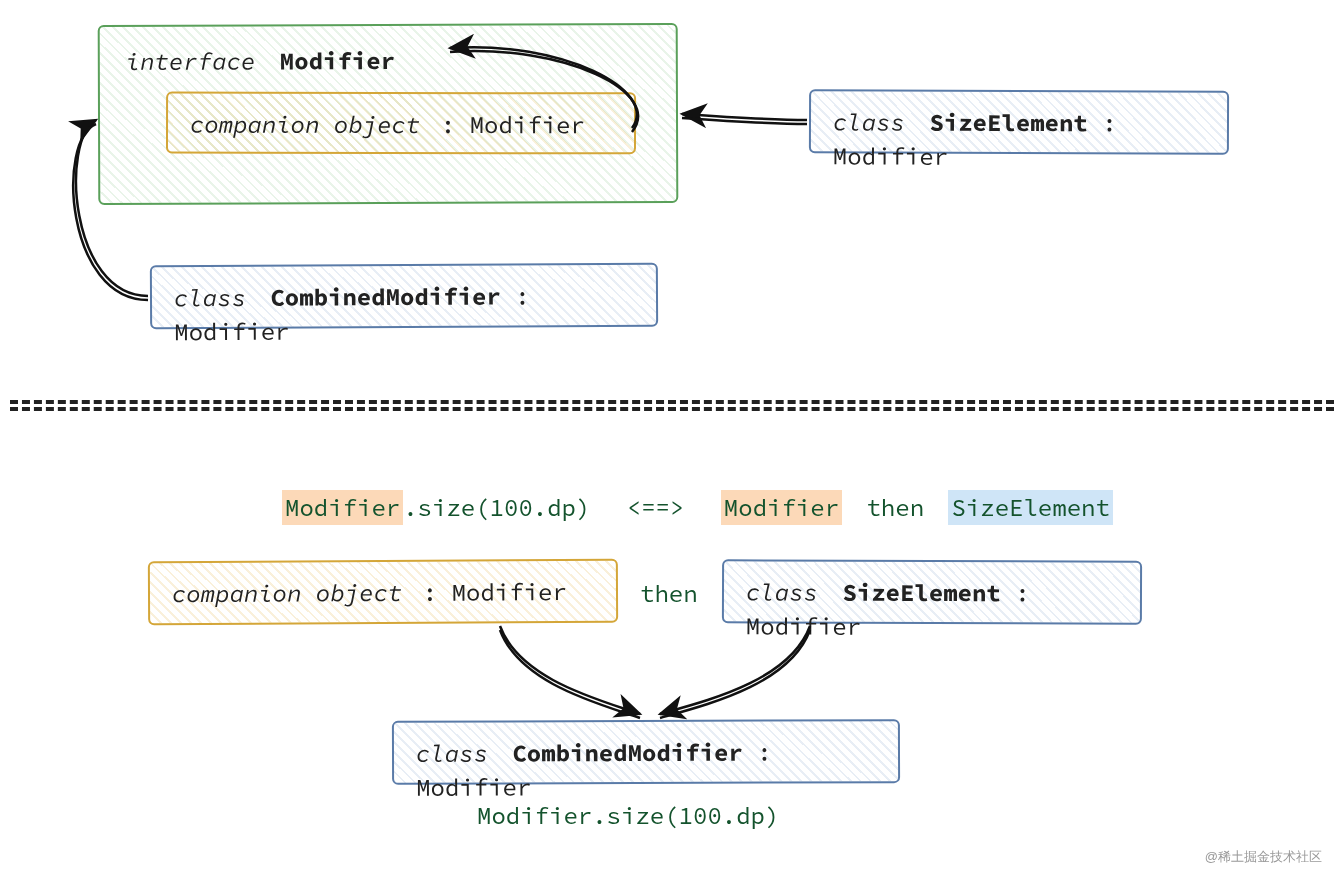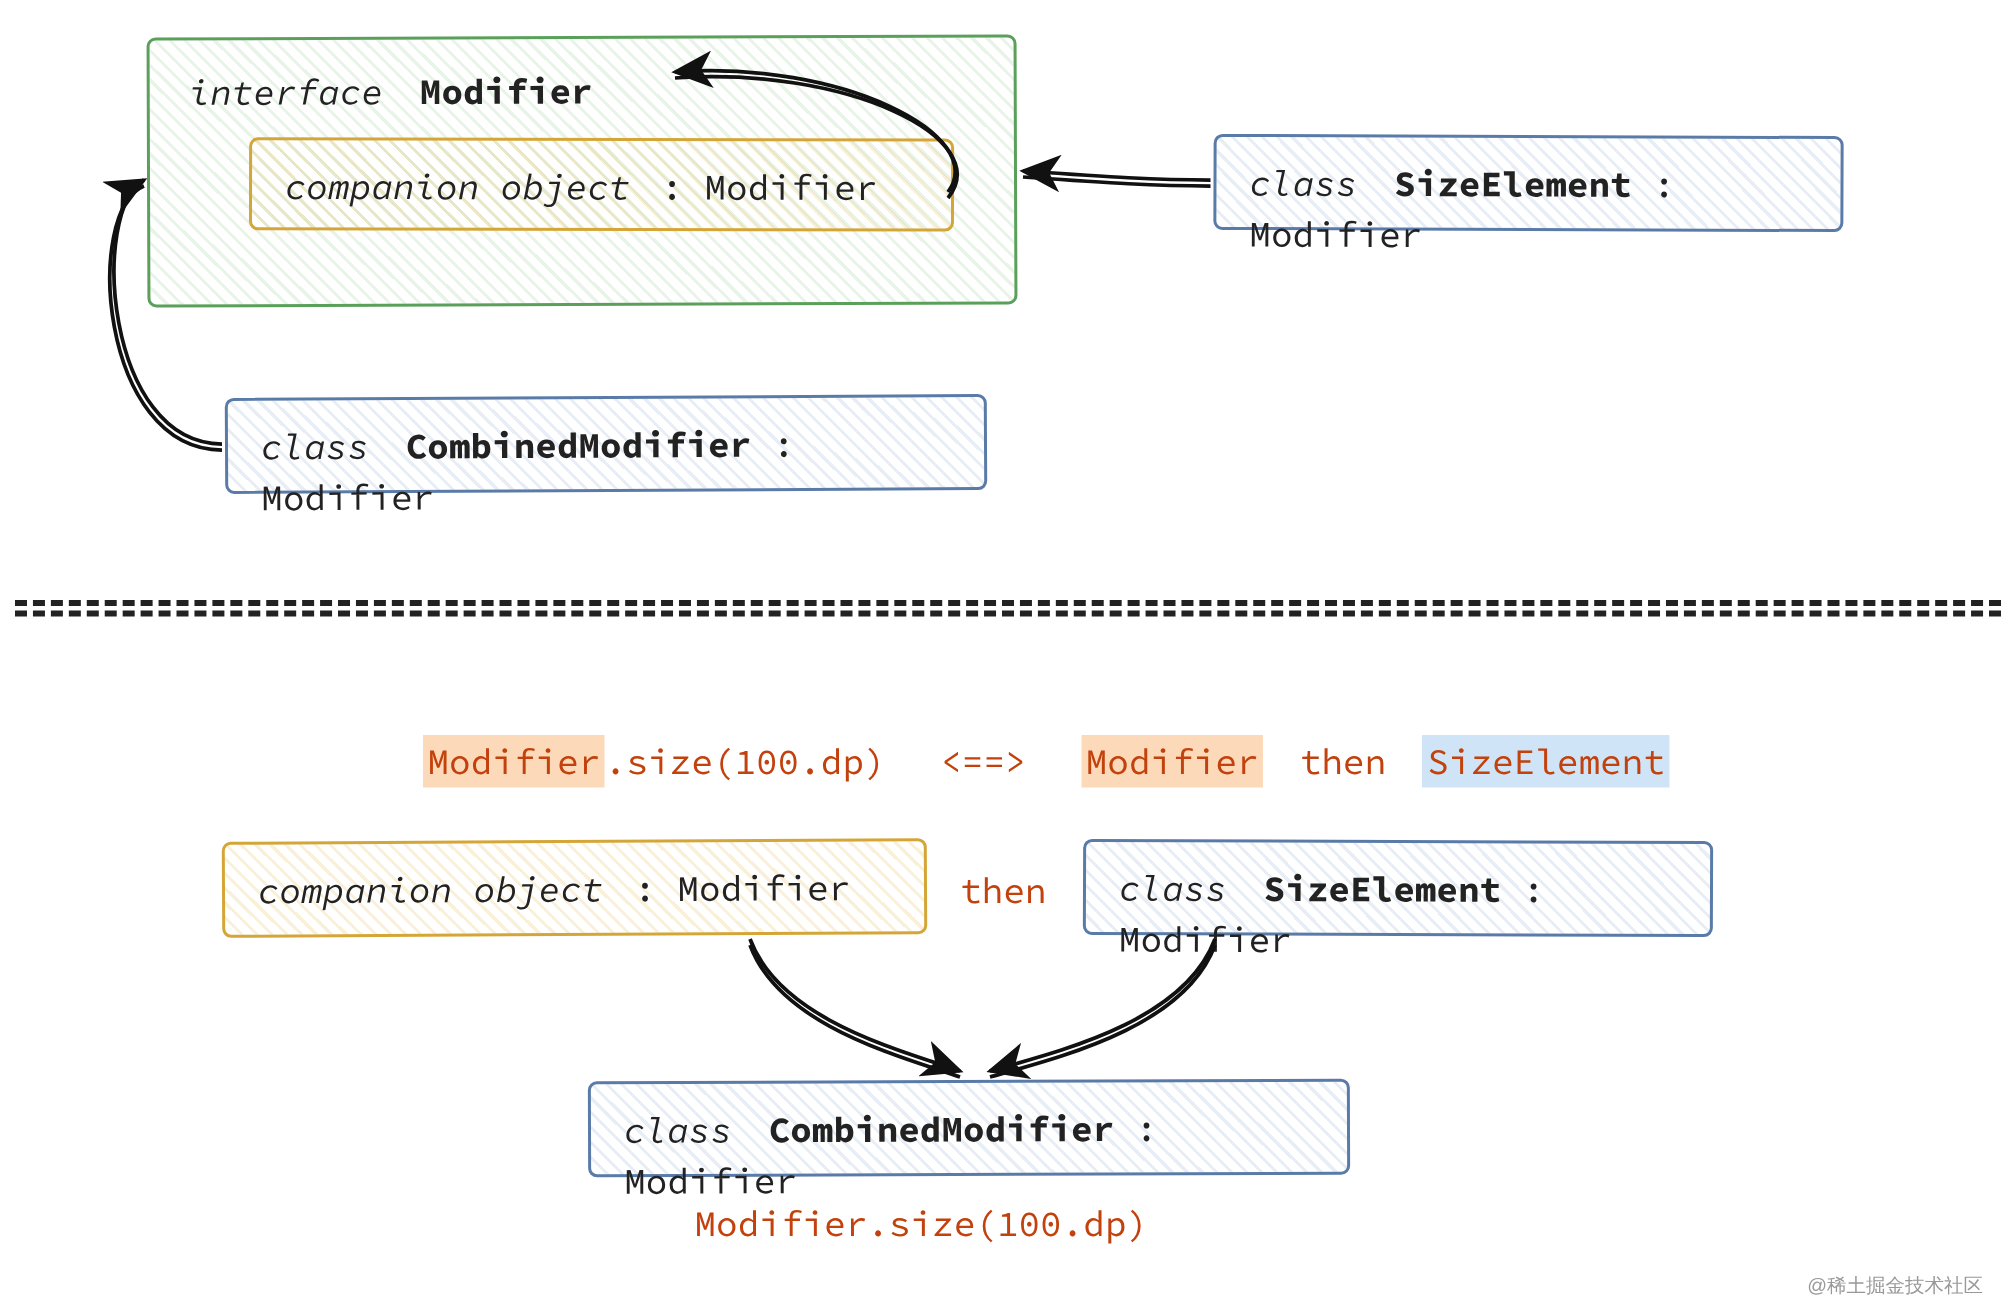--- a/index.html
+++ b/index.html
@@ -45,21 +45,21 @@
     content: '';
     position: absolute;
     left: 10px; right: 10px;
     border-top: 4px dashed #222;
   }
   .divider::before { top: 0; }
   .divider::after { top: 7px; }
   .code-line {
     position: absolute;
     font-size: 24px;
-    color: #c2410c;
+    color: #14532d;
   }
   .hl-orange { background: #fcd9b8; padding: 2px 3px; }
   .hl-blue { background: #cfe5f7; padding: 2px 3px; }
   .watermark {
     position: absolute;
     right: 22px;
     bottom: 8px;
     font-size: 13px;
     color: #999;
     font-family: sans-serif;
@@ -120,21 +120,21 @@
   <span class="bold" style="margin-left:10px;">SizeElement</span>
   <span class="plain">: Modifier</span>
 </div>
 
 <div class="box box-blue hatch-blue" style="left:392px; top:720px; width:508px; height:64px; padding:14px 22px; transform:rotate(-0.2deg);">
   <span class="keyword">class</span>
   <span class="bold" style="margin-left:10px;">CombinedModifier</span>
   <span class="plain">: Modifier</span>
 </div>
 
-<div class="code-line" style="left:463px; top:800px;">Modifier.size(100.dp)</div>
+<div class="code-line" style="left:477px; top:800px;">Modifier.size(100.dp)</div>
 
 <div class="watermark">@稀土掘金技术社区</div>
 
 <svg class="arrows">
   <defs>
     <marker id="arrowhead" markerWidth="12" markerHeight="10" refX="10" refY="5" orient="auto">
       <path d="M0,0 L11,5 L0,10 L3,5 Z" fill="#111"></path>
     </marker>
   </defs>
 

